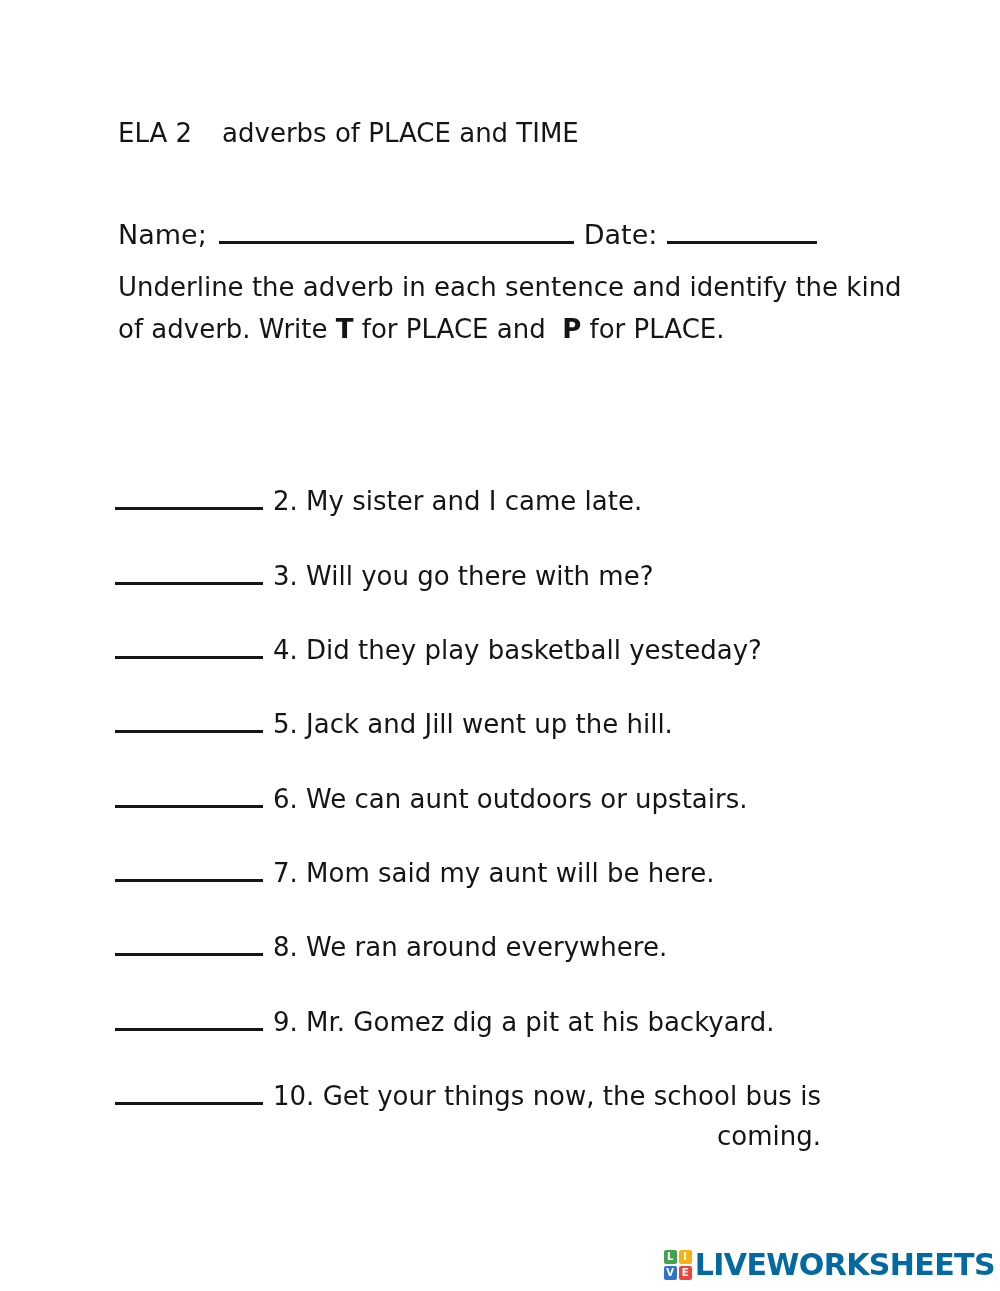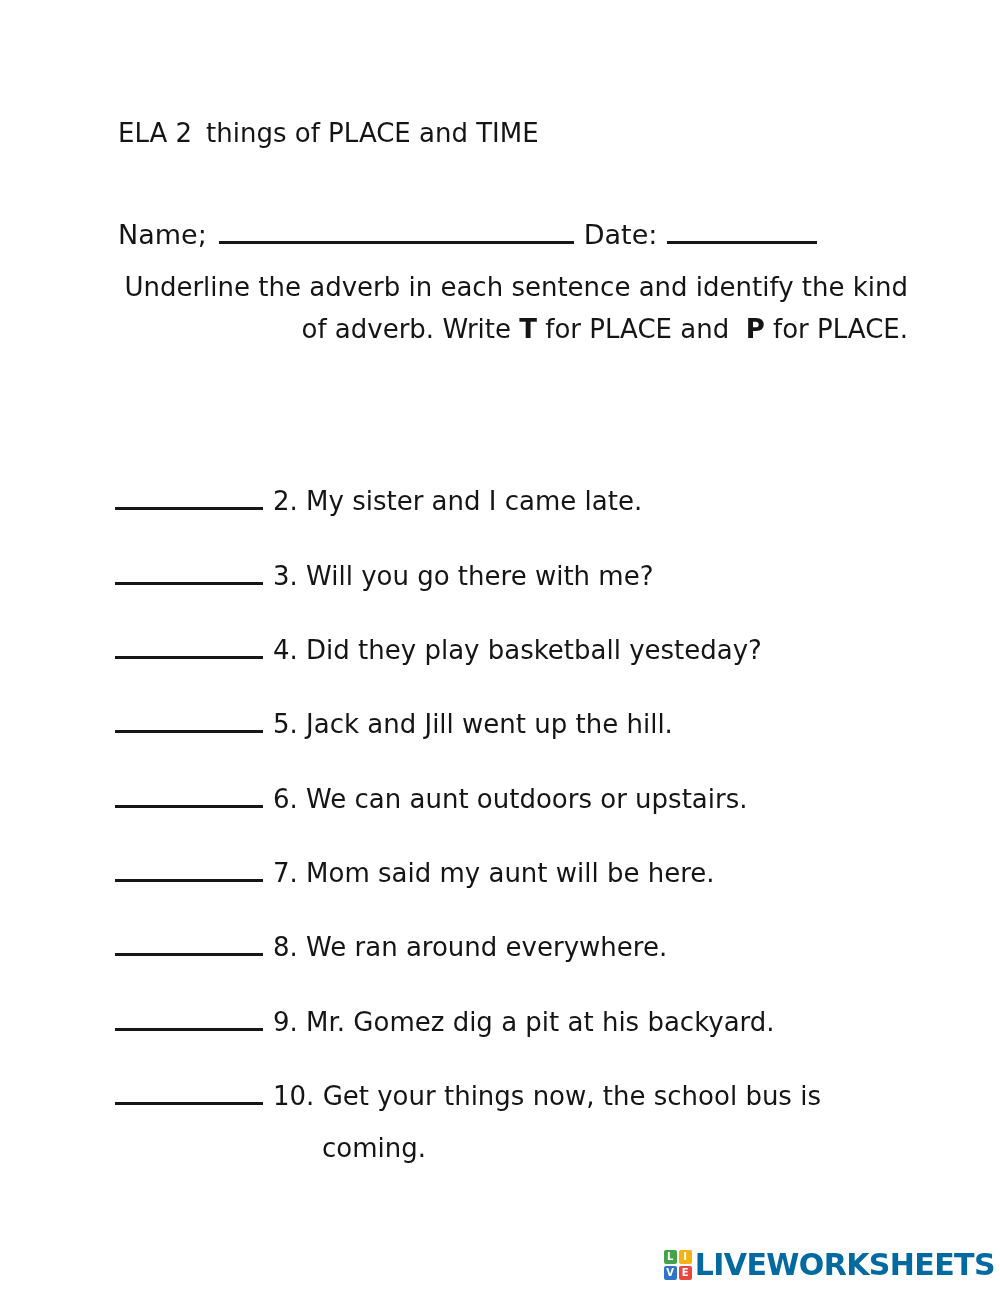--- a/index.html
+++ b/index.html
@@ -11,21 +11,21 @@
     overflow: hidden;
     font-family: "DejaVu Sans", sans-serif;
     color: #151515;
   }
   .title {
     position: absolute;
     left: 118px;
     top: 118px;
     font-size: 26px;
     display: flex;
-    gap: 14px;
+    gap: 30px;
     white-space: nowrap;
     justify-content: space-between;
   }
   .fields {
     position: absolute;
     left: 118px;
     top: 219px;
     font-size: 27px;
     display: flex;
     align-items: baseline;
@@ -39,34 +39,33 @@
   }
   .name-blank { width: 355px; margin-left: 12px; margin-right: 10px; }
   .date-blank { width: 150px; margin-left: 10px; }
   .instructions {
     position: absolute;
     left: 118px;
     top: 266px;
     width: 790px;
     font-size: 26px;
     line-height: 42px;
-    text-align: right;
   }
   .instr-line2 { white-space: pre-wrap; }
   .item {
     position: absolute;
     left: 115px;
     display: flex;
     align-items: baseline;
     font-size: 26px;
     white-space: nowrap;
   }
   .answer-blank { width: 148px; margin-right: 10px; }
   .sentence { line-height: 31px; }
-  .cont { margin-top: 21px; padding-left: 49px; }
+  .cont { margin-top: 9px; padding-left: 49px; text-align: right; }
   .logo {
     position: absolute;
     right: 5px;
     bottom: 9px;
     display: flex;
     align-items: center;
     gap: 3px;
   }
   .logo-grid {
     display: grid;
@@ -89,21 +88,21 @@
     letter-spacing: -0.6px;
   }
 </style>
 </head>
 <body>
 
 <div class="page">
 
   <div class="title">
     <span>ELA 2</span>
-    <span>things of PLACE and TIME</span>
+    <span>adverbs of PLACE and TIME</span>
   </div>
 
   <div class="fields">
     <span>Name;</span>
     <span class="blank name-blank"></span>
     <span>Date:</span>
     <span class="blank date-blank"></span>
   </div>
 
   <div class="instructions">

